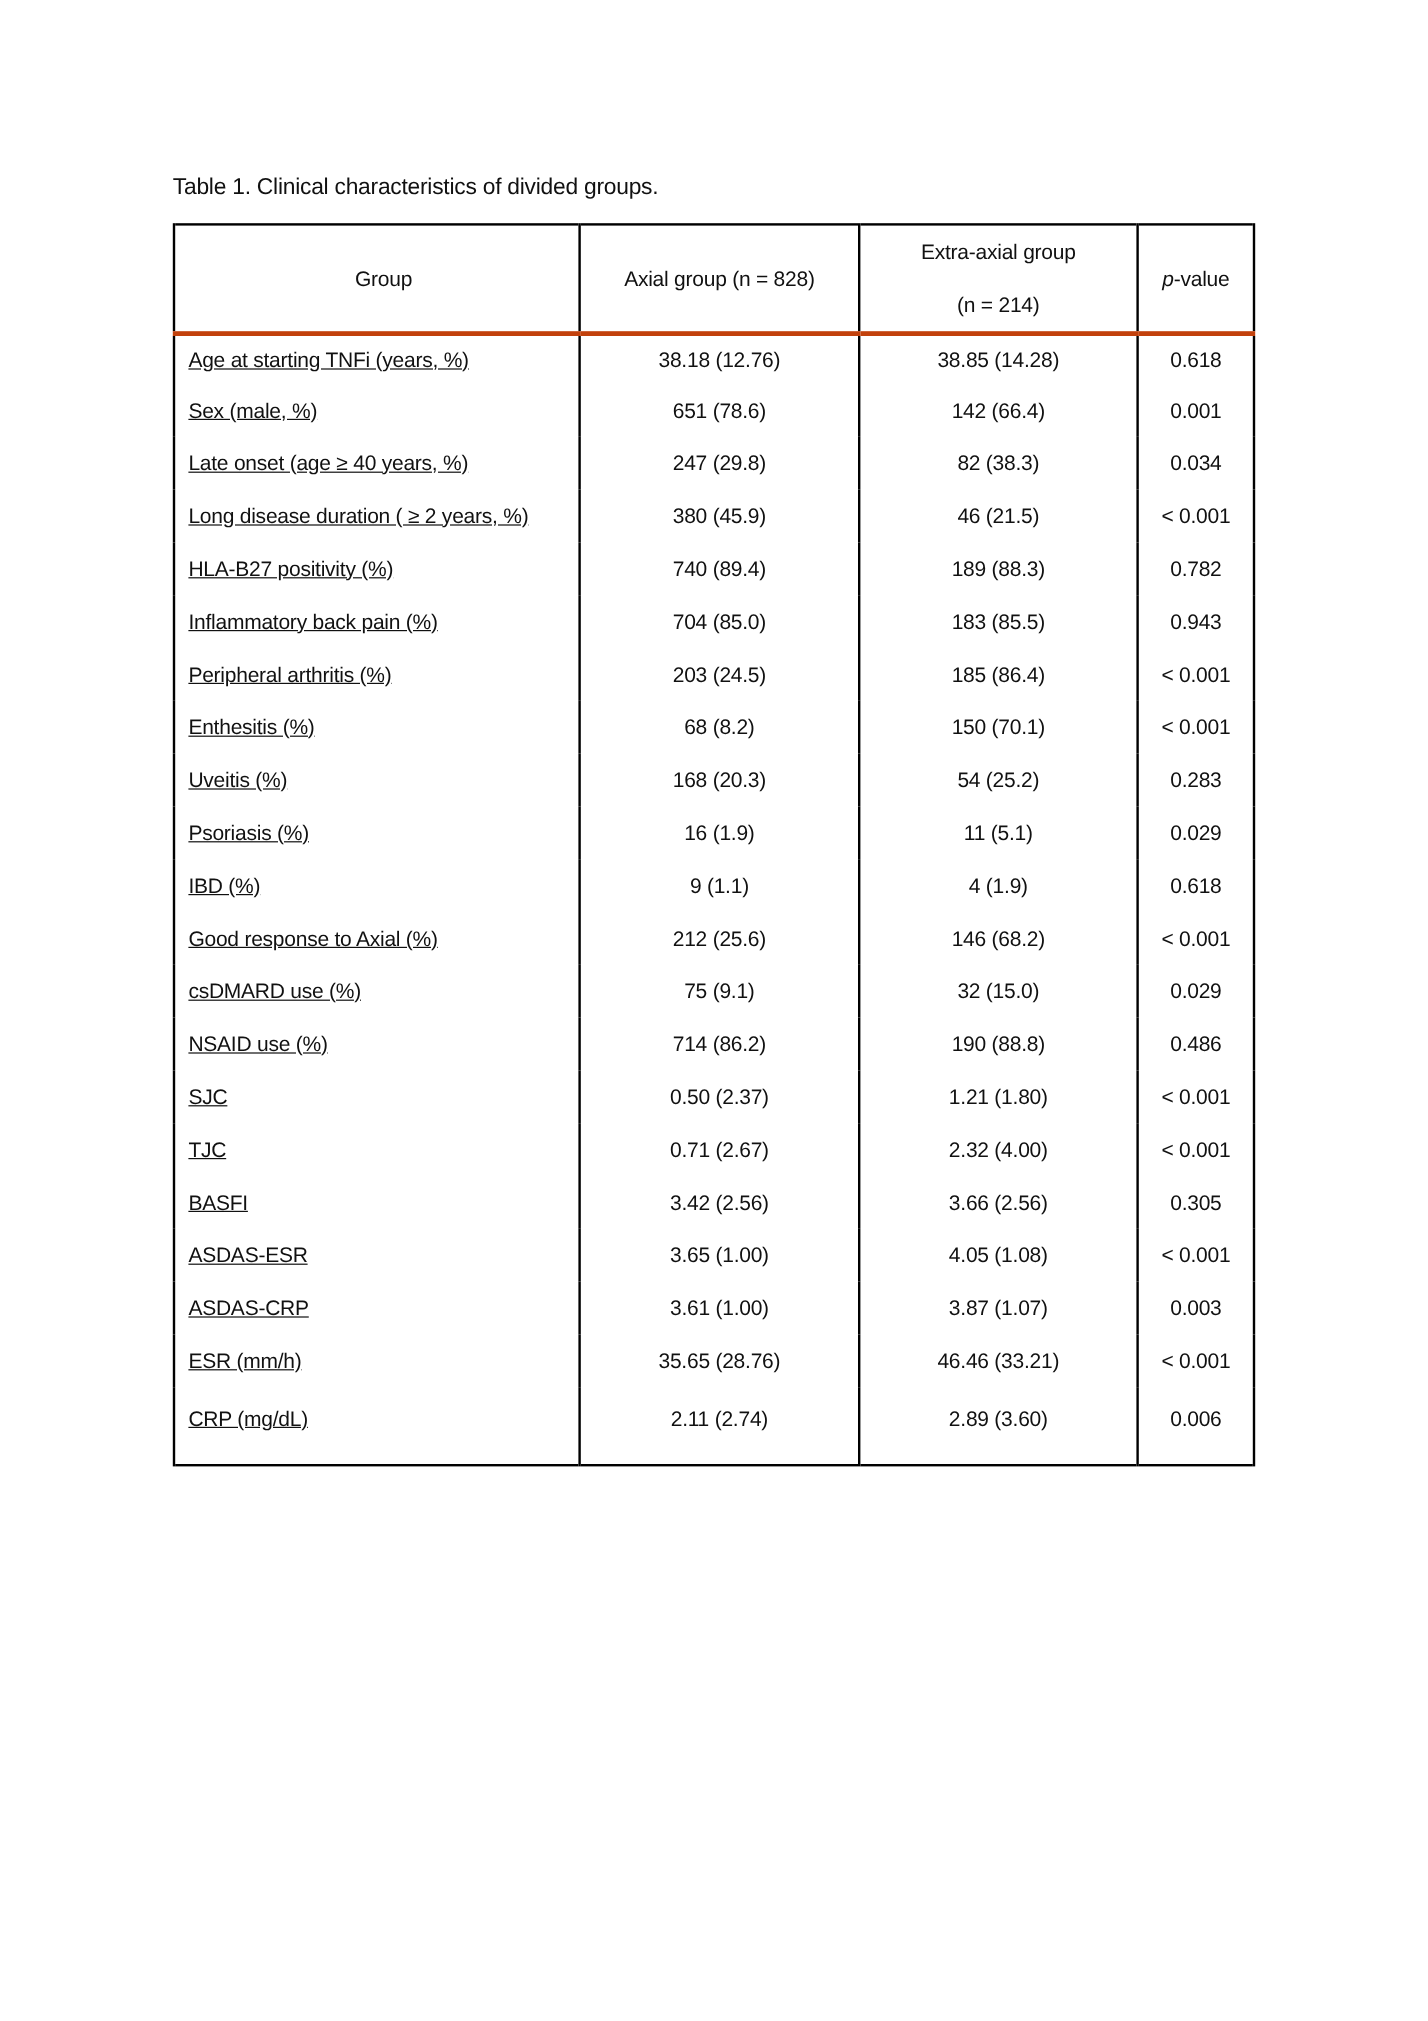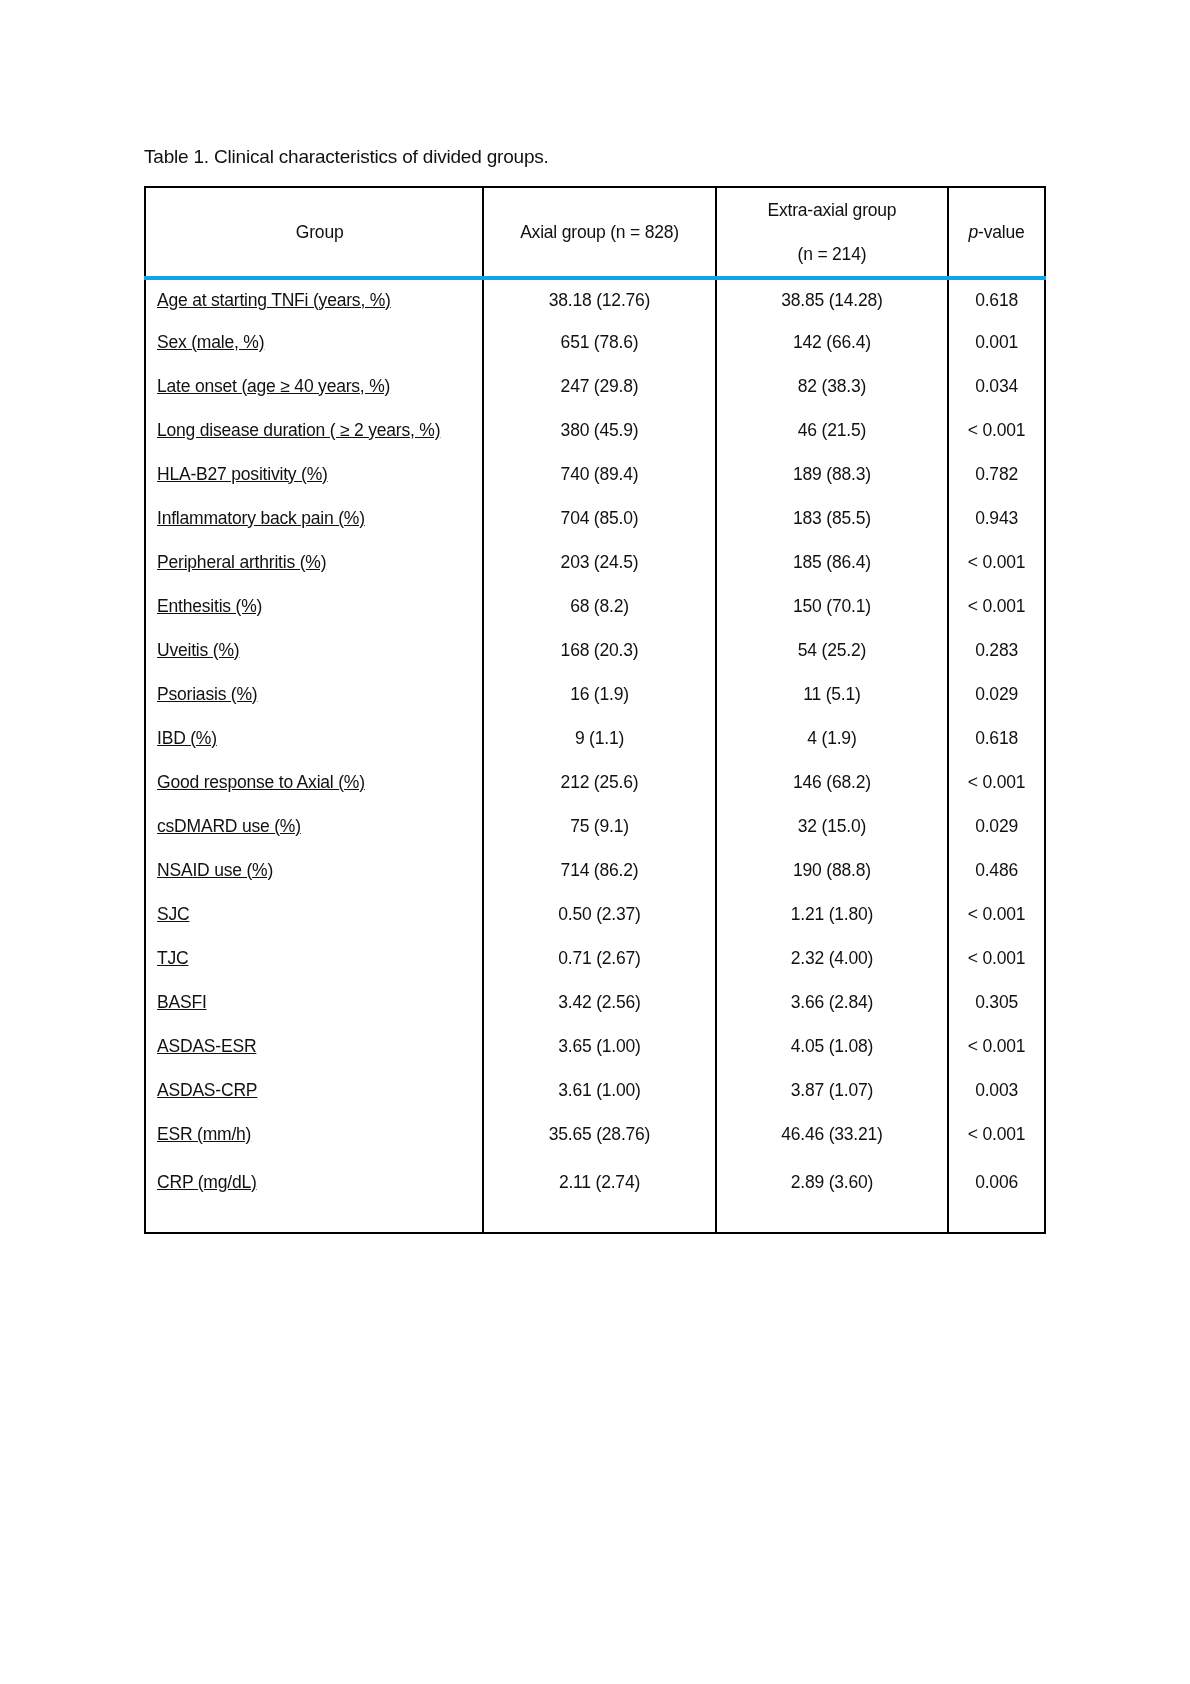--- a/index.html
+++ b/index.html
@@ -3,26 +3,26 @@
 <meta charset="utf-8">
 <style>
   html, body { margin: 0; padding: 0; background: #ffffff; }
   body { width: 1190px; height: 1684px; position: relative; overflow: hidden;
          font-family: "Liberation Sans", "DejaVu Sans", sans-serif; color: #111; }
   .caption { position: absolute; left: 144px; top: 146px; font-size: 19px; letter-spacing: -0.2px; }
   table { position: absolute; left: 144px; top: 186px; width: 902px;
           border-collapse: collapse; border: 2px solid #000; font-size: 17.5px; letter-spacing: -0.2px; }
   col.c1 { width: 339px; } col.c2 { width: 233px; } col.c3 { width: 233px; } col.c4 { width: 97px; }
   th, td { border-left: 2px solid #000; border-right: 2px solid #000; padding: 0; font-weight: normal; }
-  thead th { height: 88px; border-bottom: 4px solid #0ea5e9; vertical-align: middle; line-height: 44px; }
+  thead th { height: 88px; border-bottom: 4px solid #c2410c; vertical-align: middle; line-height: 44px; }
   thead th.left { text-align: center; padding-left: 11px; }
   thead th.center { text-align: center; }
   tbody td { height: 44px; vertical-align: middle; }
   tbody tr:first-child td { height: 40px; }
-  tbody tr:last-child td { height: 52px; padding-bottom: 24px; }
+  tbody tr:last-child td { height: 52px; padding-bottom: 12px; }
   td.label { text-align: left; padding-left: 11px; text-decoration: underline; }
   td.val { text-align: center; }
   .ital { font-style: italic; }
 </style>
 </head>
 <body>
 
 <div class="caption">Table 1. Clinical characteristics of divided groups.</div>
 
 <table>
@@ -136,21 +136,21 @@
       </tr>
       <tr>
         <td class="label">TJC</td>
         <td class="val">0.71 (2.67)</td>
         <td class="val">2.32 (4.00)</td>
         <td class="val">&lt; 0.001</td>
       </tr>
       <tr>
         <td class="label">BASFI</td>
         <td class="val">3.42 (2.56)</td>
-        <td class="val">3.66 (2.84)</td>
+        <td class="val">3.66 (2.56)</td>
         <td class="val">0.305</td>
       </tr>
       <tr>
         <td class="label">ASDAS-ESR</td>
         <td class="val">3.65 (1.00)</td>
         <td class="val">4.05 (1.08)</td>
         <td class="val">&lt; 0.001</td>
       </tr>
       <tr>
         <td class="label">ASDAS-CRP</td>

